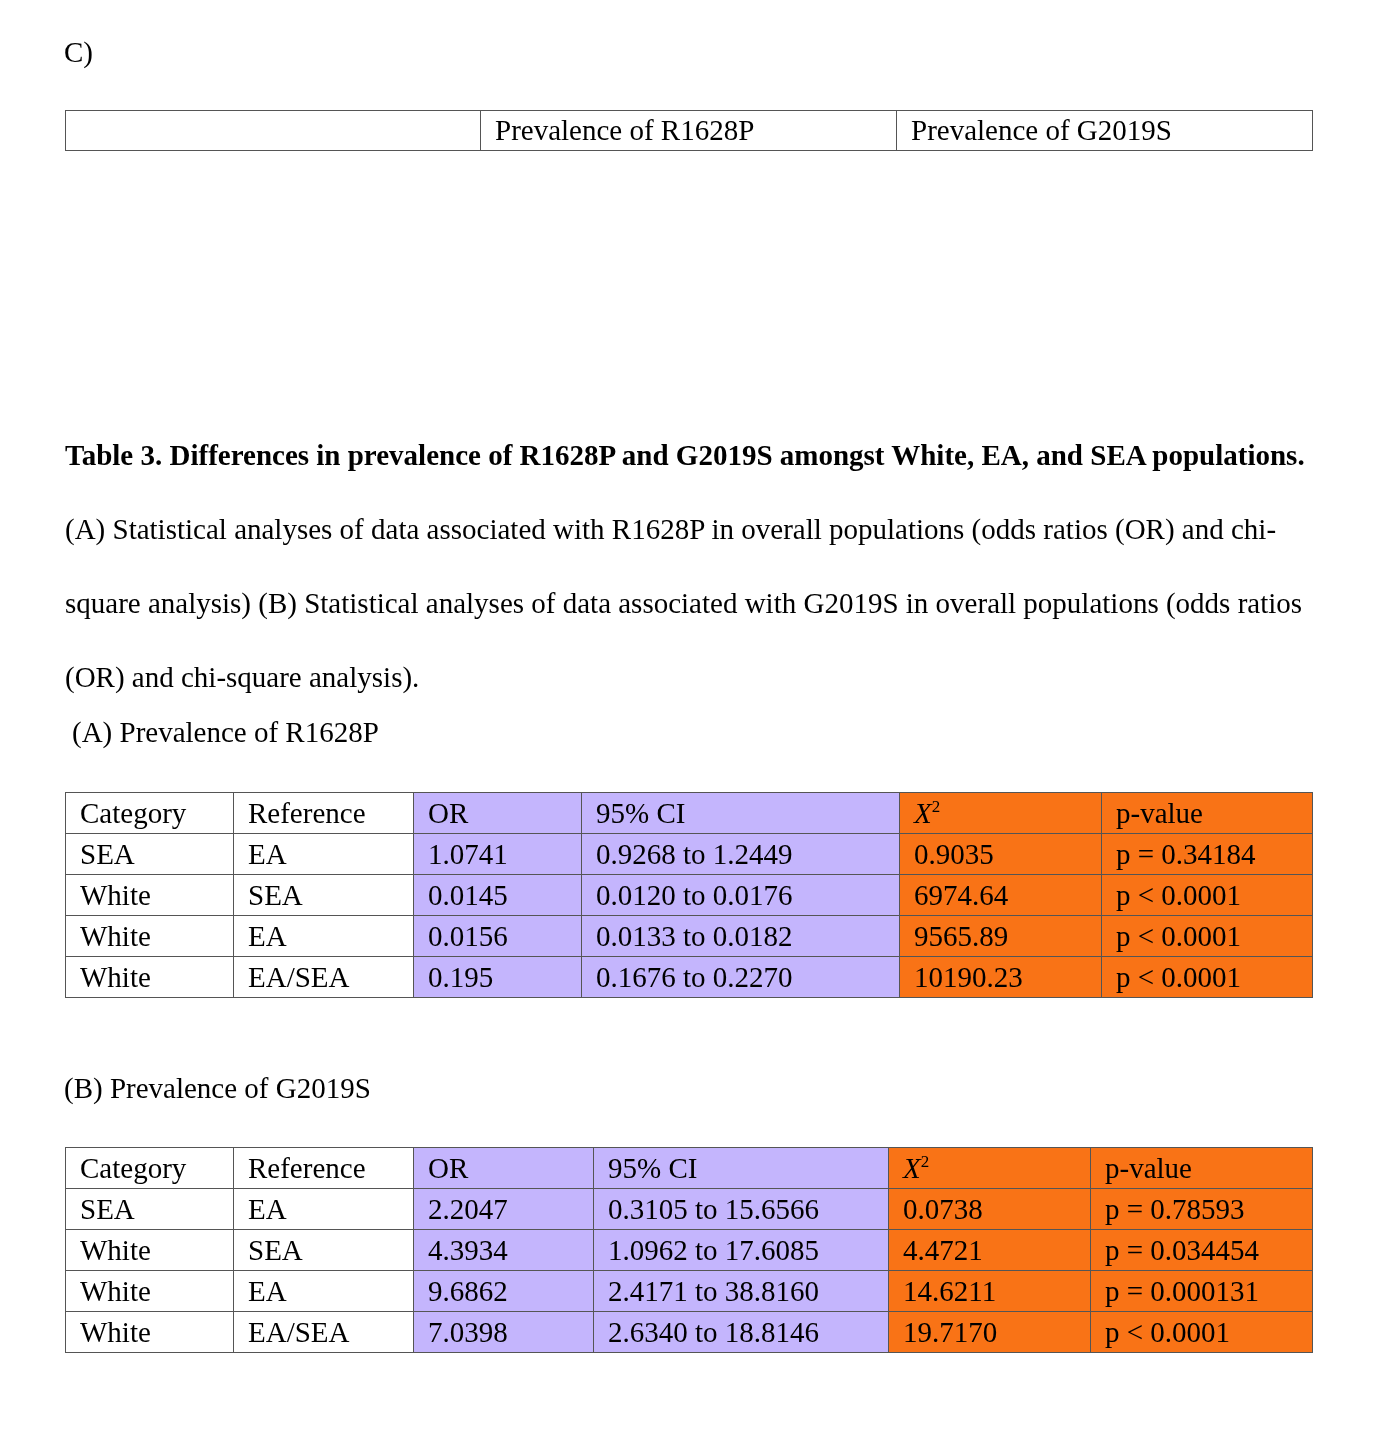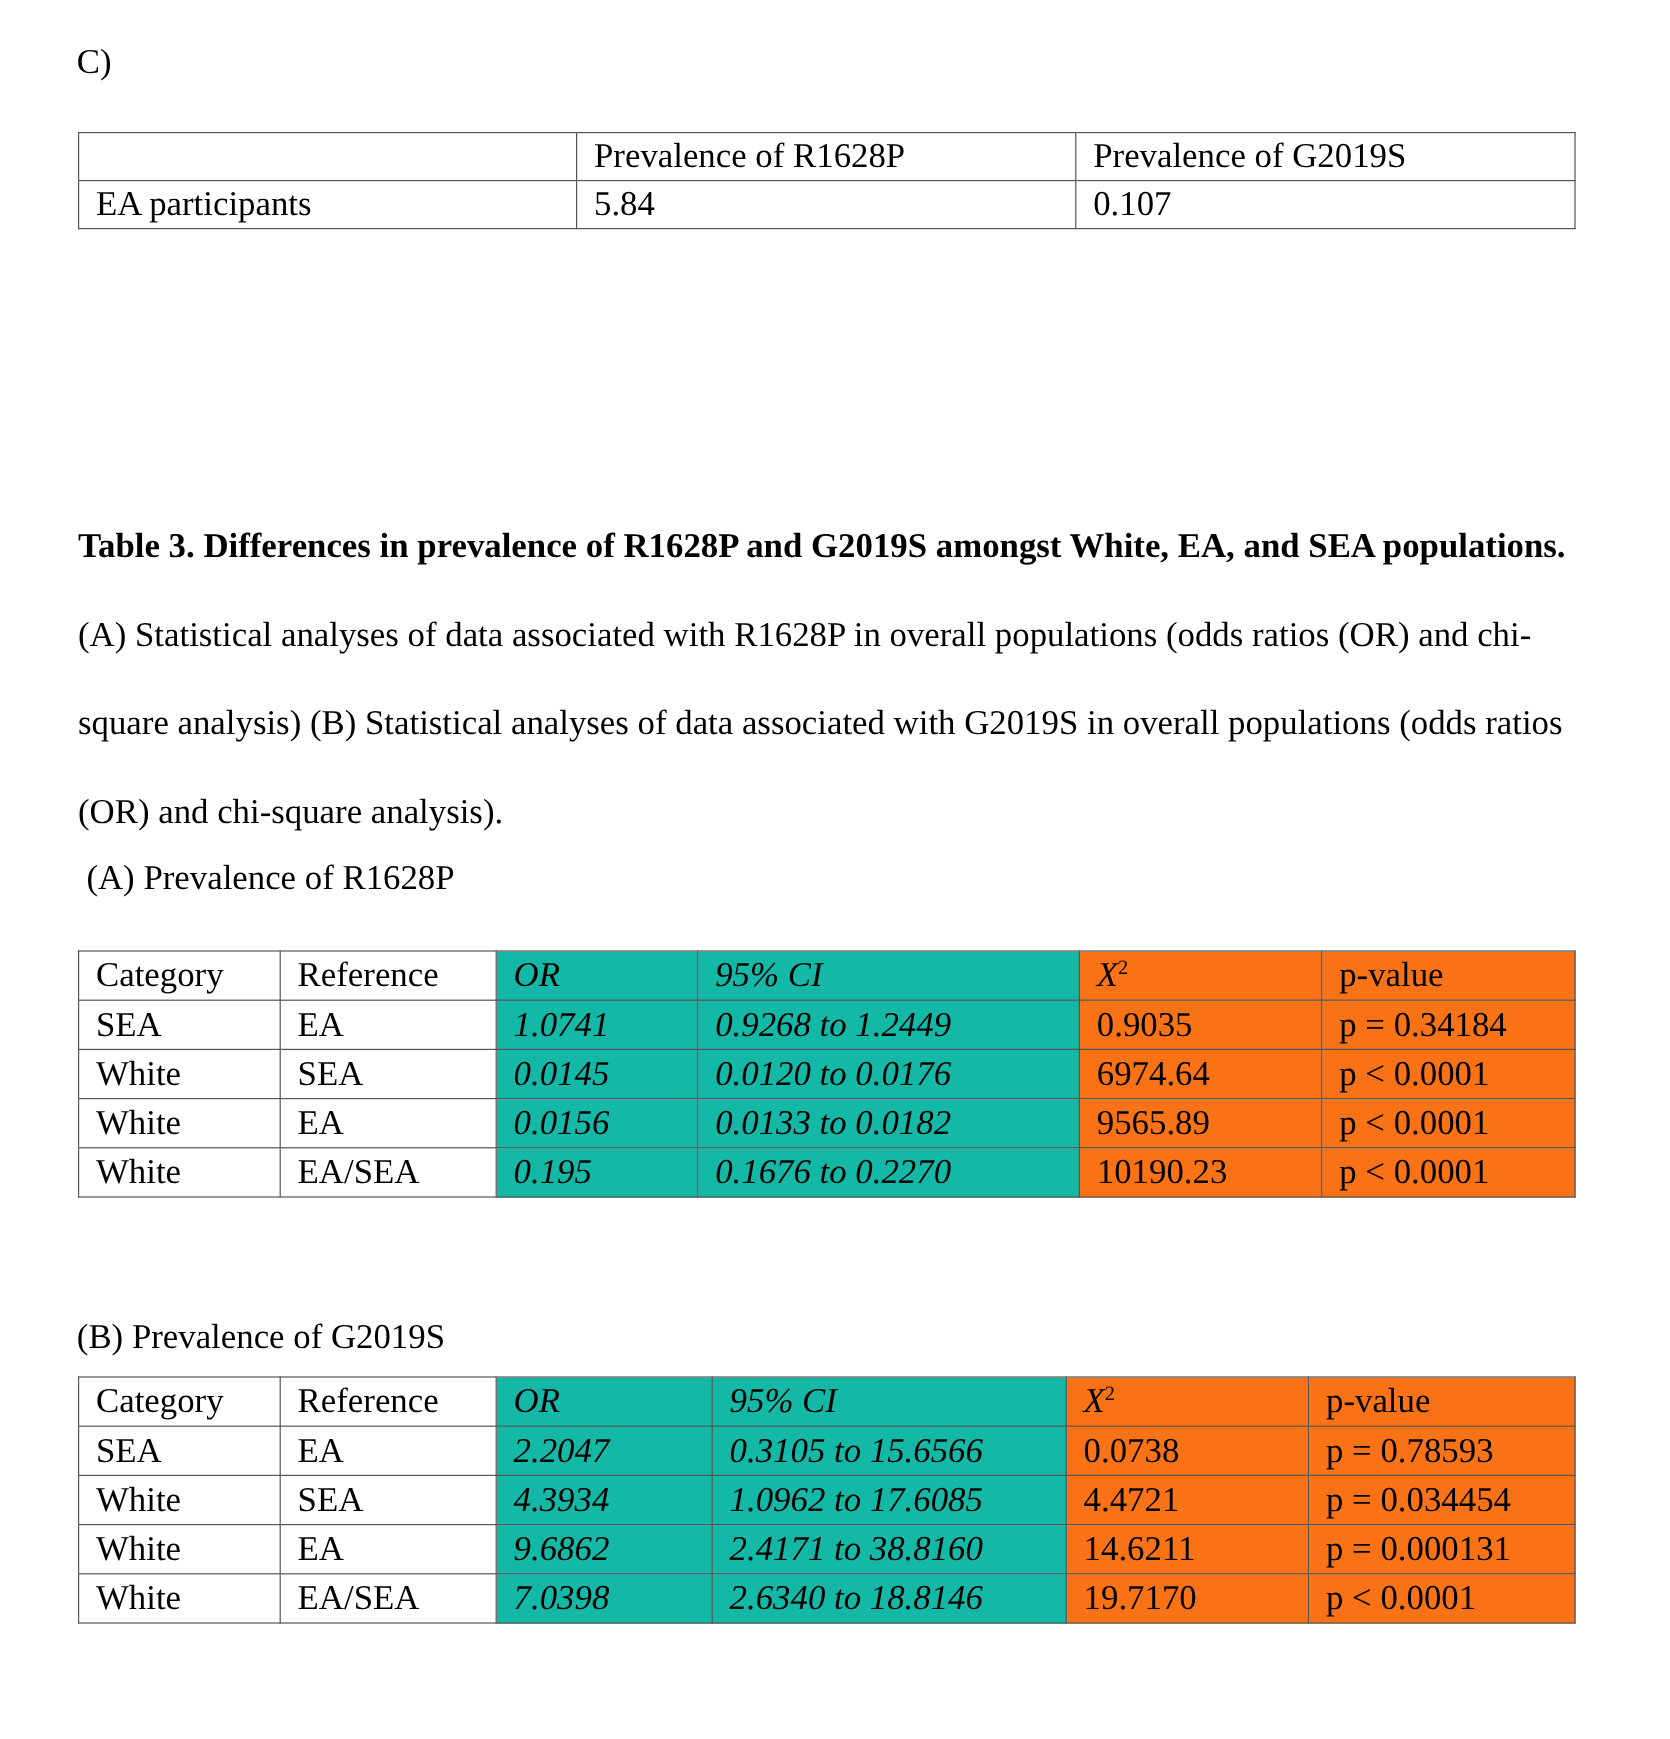--- a/index.html
+++ b/index.html
@@ -9,49 +9,44 @@
   }
   .abs { position: absolute; }
   .label-c { left: 64px; top: 36px; font-size: 29px; }
   table { border-collapse: collapse; position: absolute; table-layout: fixed; }
   td { border: 1.5px solid #555; font-size: 29px; padding: 0 0 0 14px; line-height: 40px; height: 40px; white-space: nowrap; vertical-align: middle; }
   #tableC { left: 65px; top: 110px; width: 1247px; padding-left: 20px; }
   #tableC td { height: 39px; line-height: 39px; }
   .caption { left: 65px; top: 418px; width: 1250px; font-size: 29px; line-height: 74px; }
   .caption b { font-weight: bold; text-align: center; }
   .sub-a { left: 72px; top: 716px; font-size: 29px; }
-  .sub-b { left: 64px; top: 1072px; font-size: 29px; margin-top: 26px; }
+  .sub-b { left: 64px; top: 1072px; font-size: 29px; }
   #tableA { left: 65px; top: 792px; width: 1247px; }
   #tableB { left: 65px; top: 1147px; width: 1247px; }
-  .g-dark { background: #14b8a6; font-style: italic; }
+  .g-dark { background: #c4b5fd; }
   .g-light { background: #f97316; }
   sup { font-size: 17px; line-height: 0; }
   .ital { font-style: italic; }
 </style>
 </head>
 <body>
 
 <div class="abs label-c">C)</div>
 
 <table id="tableC">
   <colgroup>
       <col style="width:415px">
       <col style="width:416px">
       <col style="width:416px">
     </colgroup>
   <tbody>
       <tr>
     <td></td>
     <td>Prevalence of R1628P</td>
     <td>Prevalence of G2019S</td>
-  </tr>
-  <tr>
-    <td>EA participants</td>
-    <td>5.84</td>
-    <td>0.107</td>
   </tr>
 </tbody>
   </table>
 
 <div class="abs caption"><b>Table 3. Differences in prevalence of R1628P and G2019S amongst White, EA, and SEA populations.</b><span> (A) Statistical analyses of data associated with R1628P in overall populations (odds ratios (OR) and chi-square analysis) (B) Statistical analyses of data associated with G2019S in overall populations (odds ratios (OR) and chi-square analysis).</span></div>
 
 <div class="abs sub-a">(A) Prevalence of R1628P</div>
 
 <table id="tableA">
   <colgroup>

